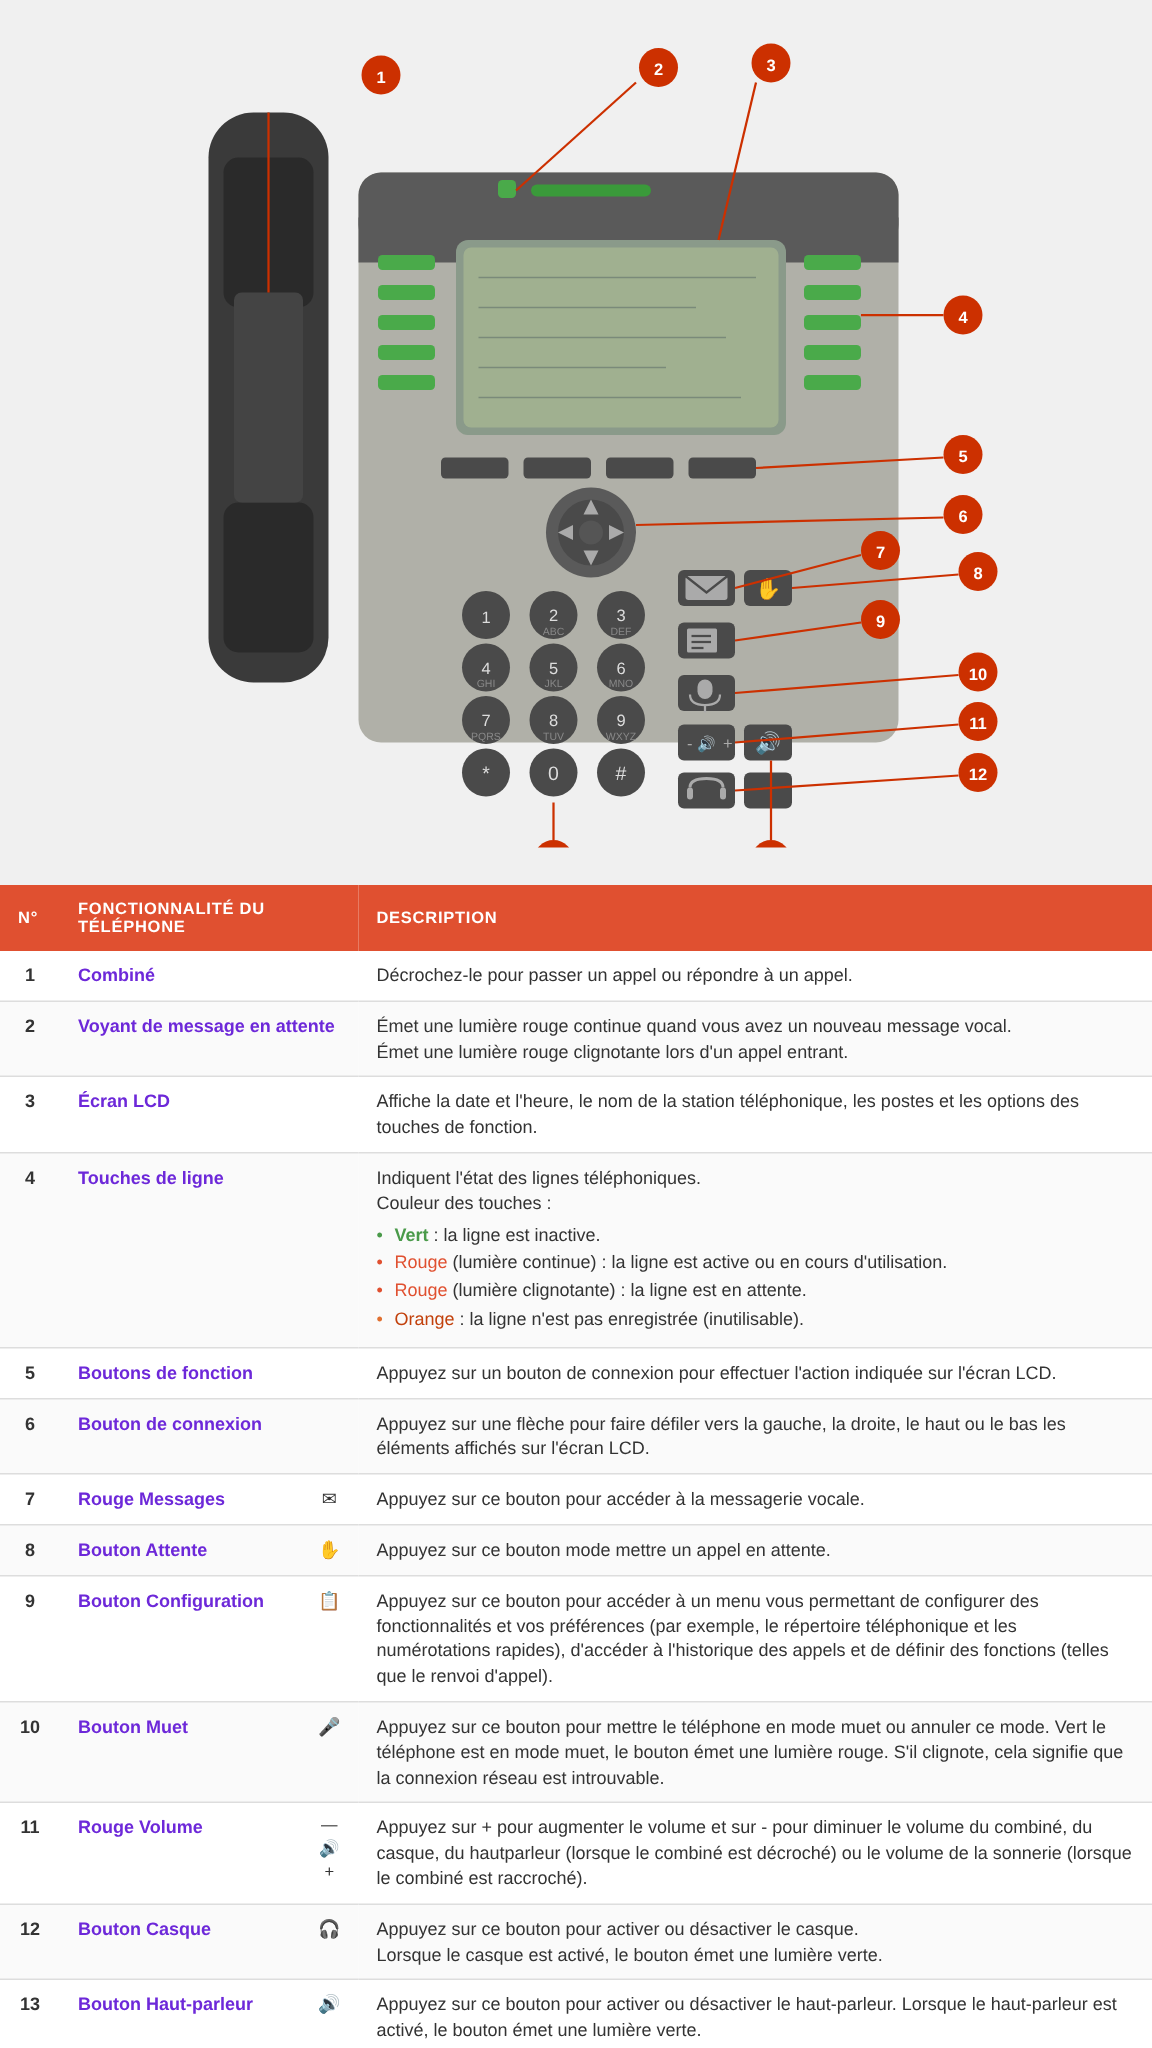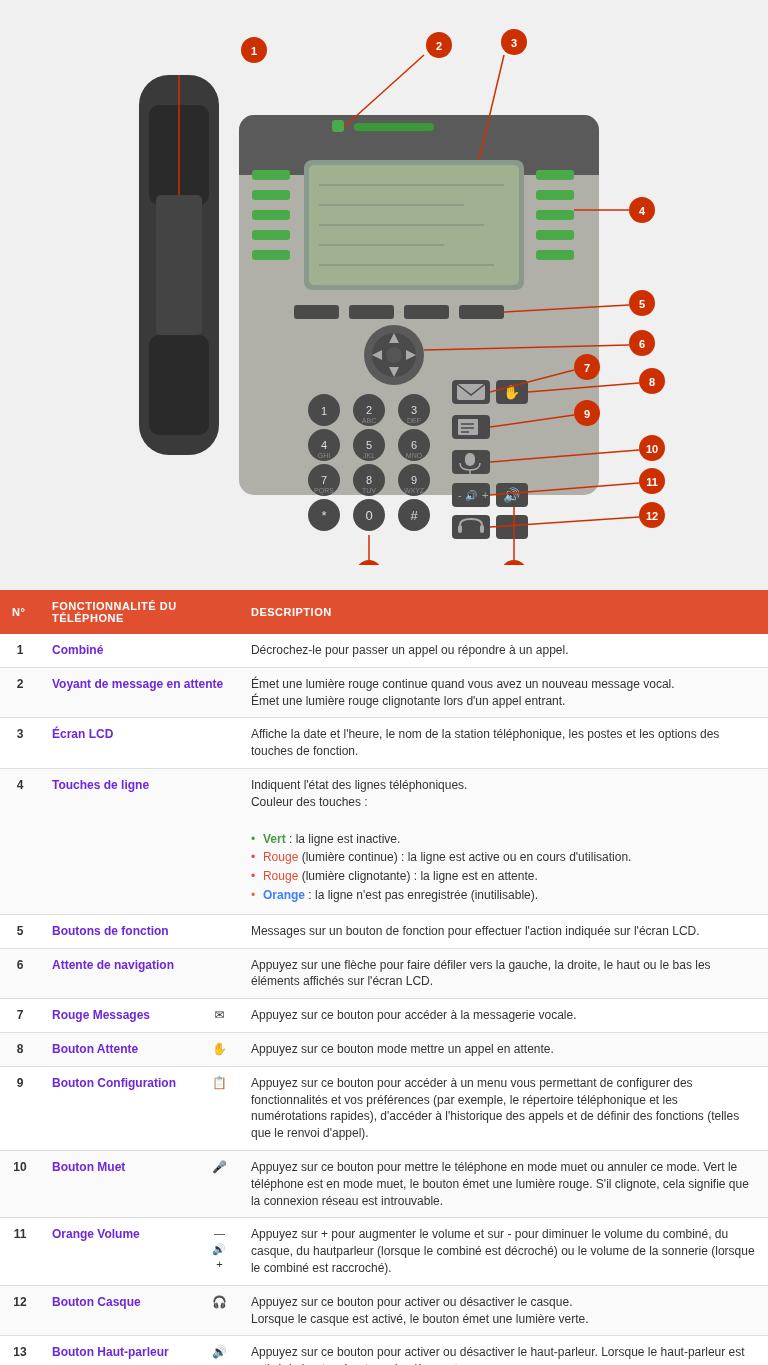--- a/index.html
+++ b/index.html
@@ -87,42 +87,42 @@
 
     tbody td:nth-child(2) {
       width: 160px;
       font-weight: bold;
       color: #6d28d9;
     }
 
     .bullet-list {
       list-style: none;
       padding: 0;
-      margin-top: 20px;
+      margin-top: 4px;
     }
 
     .bullet-list li {
       padding-left: 12px;
       position: relative;
       margin-bottom: 2px;
     }
 
     .bullet-list li::before {
       content: '•';
       position: absolute;
       left: 0;
     }
 
     .bullet-list li.green::before { color: #4a9a4a; }
     .bullet-list li.red::before { color: #e05030; }
     .bullet-list li.orange::before { color: #e07030; }
 
     .highlight-green { color: #4a9a4a; font-weight: bold; }
     .highlight-red { color: #e05030; font-weight: normal; }
-    .highlight-orange { color: #3b82f6; font-weight: bold; }
+    .highlight-orange { color: #c2410c; font-weight: normal; }
   </style>
 </head>
 <body>
 
 <div class="phone-section">
   <div class="phone-wrapper">
     <svg width="600" height="550" viewBox="0 0 600 550" xmlns="http://www.w3.org/2000/svg">
 
       <g>
 
@@ -356,26 +356,26 @@
             <li class="red"><span class="highlight-red">Rouge</span> (lumière continue) : la ligne est active ou en cours d'utilisation.</li>
             <li class="red"><span class="highlight-red">Rouge</span> (lumière clignotante) : la ligne est en attente.</li>
             <li class="orange"><span class="highlight-orange">Orange</span> : la ligne n'est pas enregistrée (inutilisable).</li>
           </ul>
         </td>
       </tr>
 
       <tr>
         <td>5</td>
         <td colspan="2">Boutons de fonction</td>
-        <td>Messages sur un bouton de fonction pour effectuer l'action indiquée sur l'écran LCD.</td>
+        <td>Appuyez sur un bouton de connexion pour effectuer l'action indiquée sur l'écran LCD.</td>
       </tr>
 
       <tr>
         <td>6</td>
-        <td colspan="2">Attente de navigation</td>
+        <td colspan="2">Bouton de connexion</td>
         <td>Appuyez sur une flèche pour faire défiler vers la gauche, la droite, le haut ou le bas les éléments affichés sur l'écran LCD.</td>
       </tr>
 
       <tr>
         <td>7</td>
         <td>Rouge Messages</td>
         <td style="width:30px; text-align:center;">✉</td>
         <td>Appuyez sur ce bouton pour accéder à la messagerie vocale.</td>
       </tr>
 
@@ -395,21 +395,21 @@
 
       <tr>
         <td>10</td>
         <td>Bouton Muet</td>
         <td style="width:30px; text-align:center;">🎤</td>
         <td>Appuyez sur ce bouton pour mettre le téléphone en mode muet ou annuler ce mode. Vert le téléphone est en mode muet, le bouton émet une lumière rouge. S'il clignote, cela signifie que la connexion réseau est introuvable.</td>
       </tr>
 
       <tr>
         <td>11</td>
-        <td>Orange Volume</td>
+        <td>Rouge Volume</td>
         <td style="width:30px; text-align:center; font-size:11px;">— 🔊 +</td>
         <td>Appuyez sur + pour augmenter le volume et sur - pour diminuer le volume du combiné, du casque, du hautparleur (lorsque le combiné est décroché) ou le volume de la sonnerie (lorsque le combiné est raccroché).</td>
       </tr>
 
       <tr>
         <td>12</td>
         <td>Bouton Casque</td>
         <td style="width:30px; text-align:center;">🎧</td>
         <td>
           Appuyez sur ce bouton pour activer ou désactiver le casque.<br>

